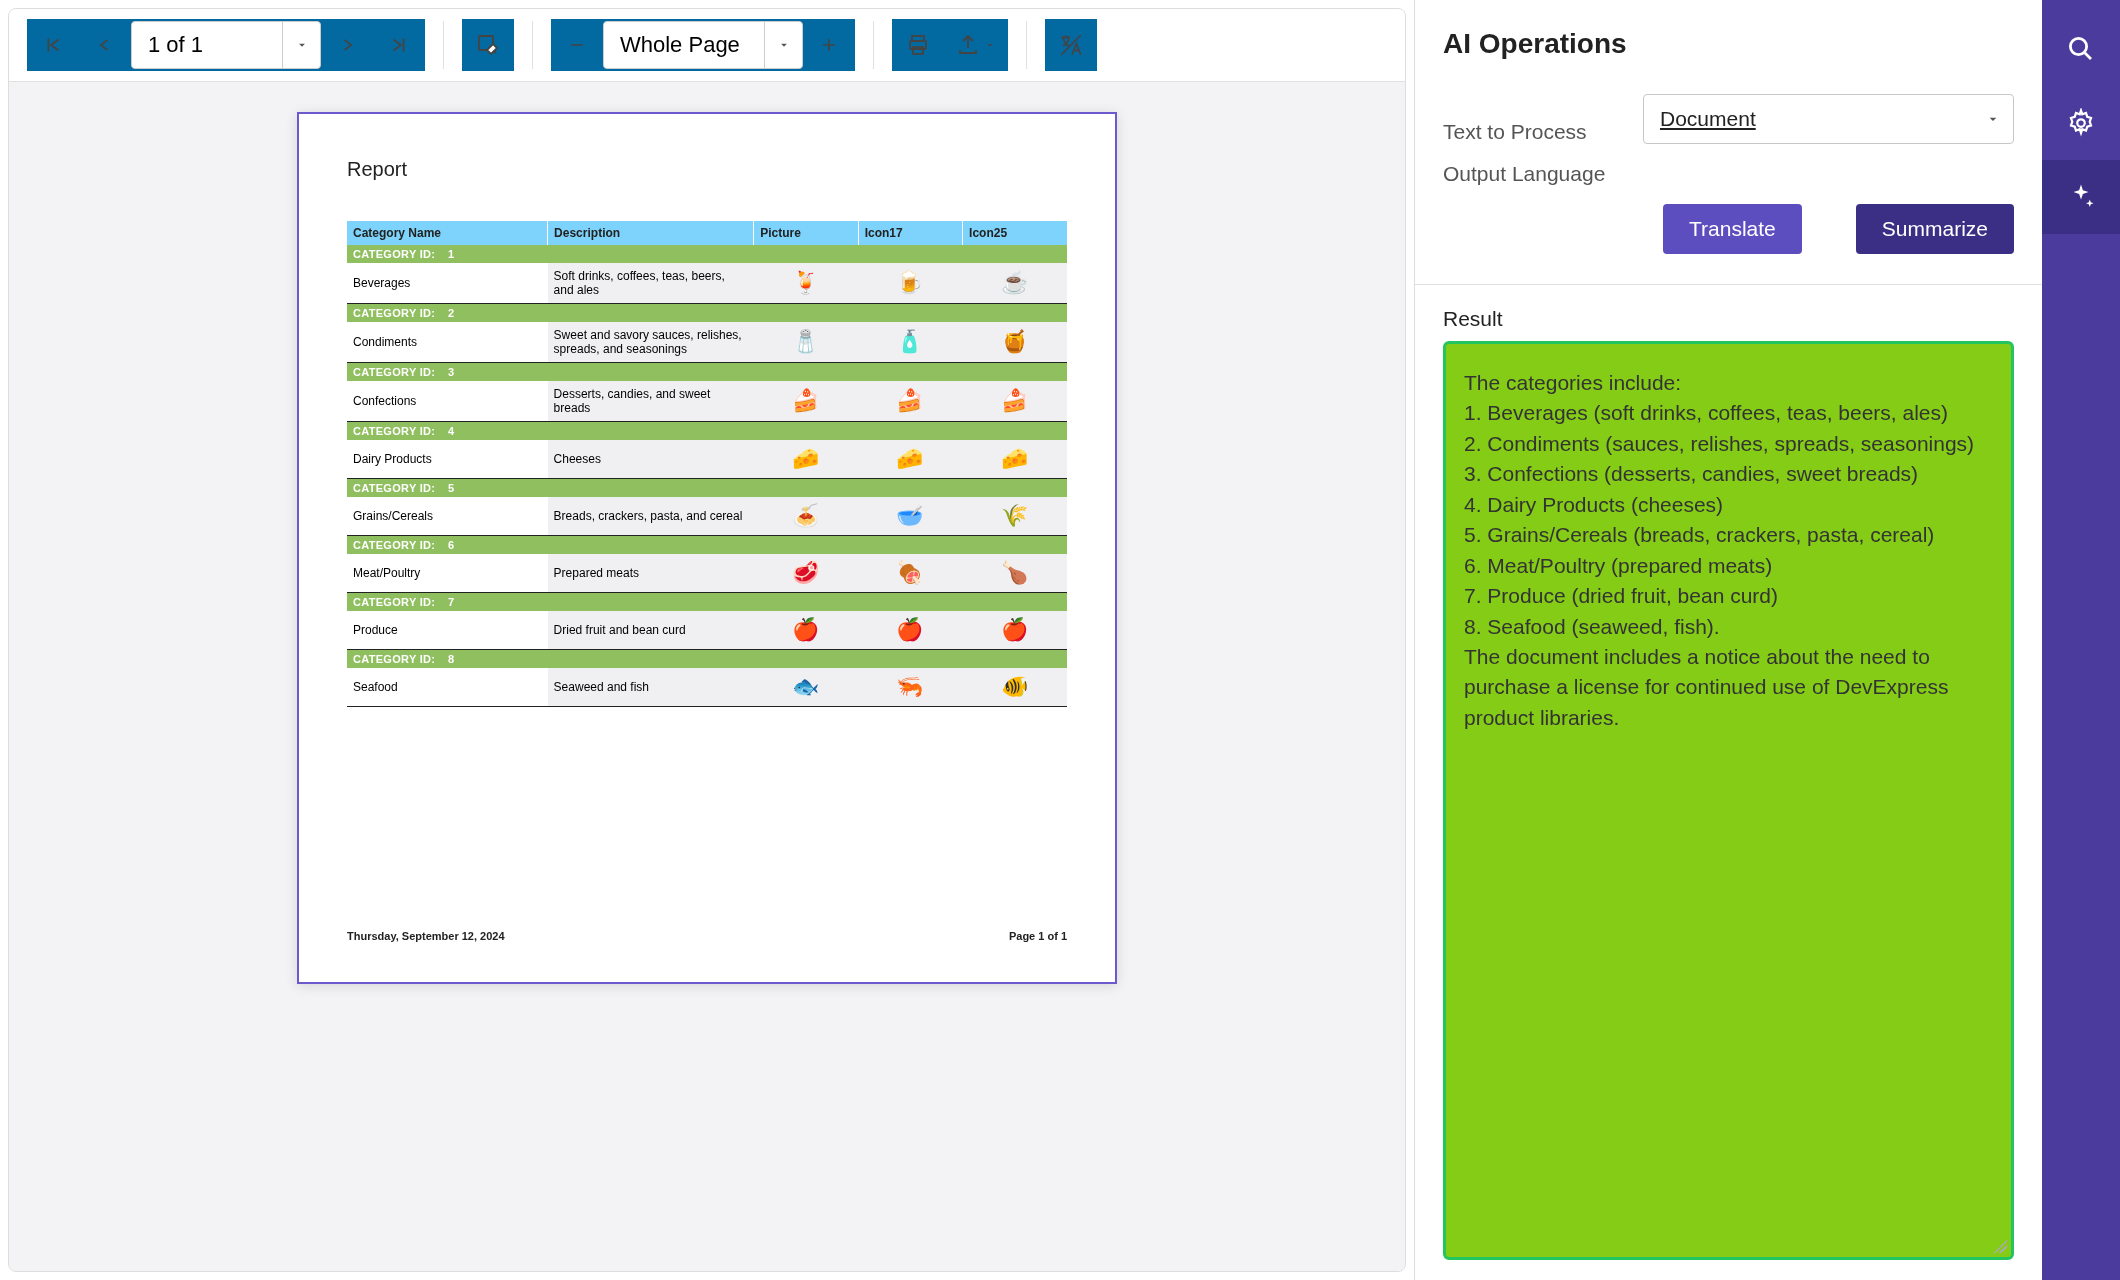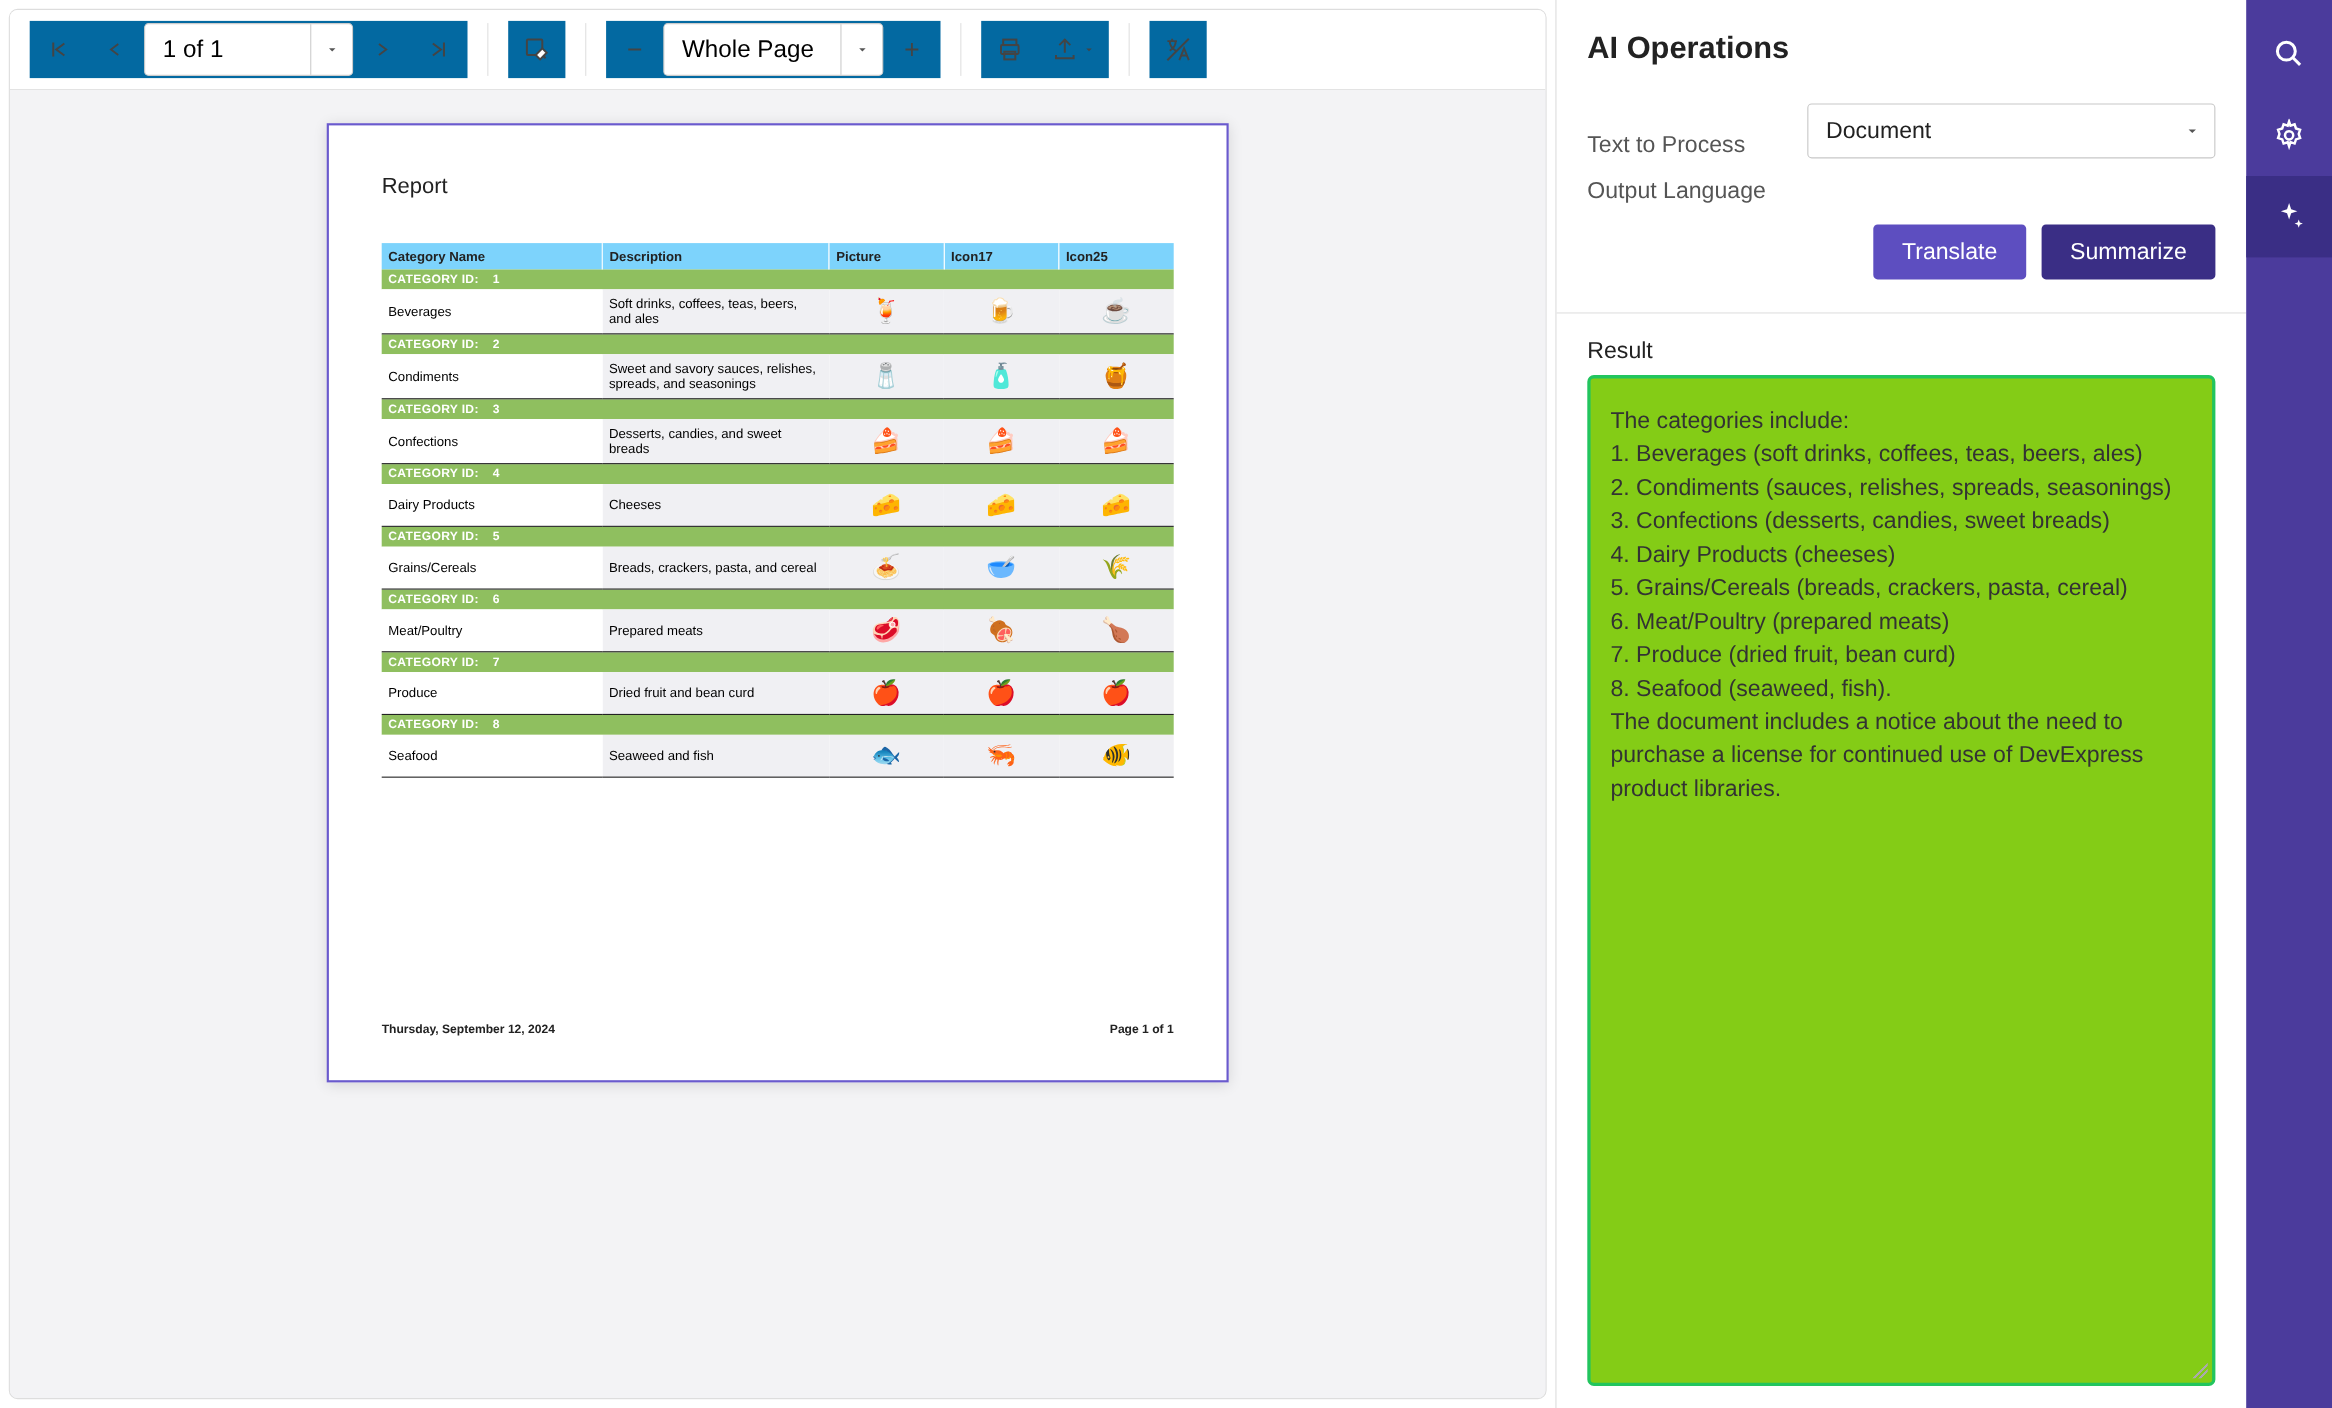--- a/index.html
+++ b/index.html
@@ -31,23 +31,23 @@
   .icon-cell { width: 76px; text-align:center;}
   .food-icon { font-size: 22px; display:inline-block;}
   
   .page-footer { position:absolute; bottom: 40px; left:48px; right:48px; display:flex; justify-content:space-between; font-size:11px; font-weight:700; color:#222;}
   
   
   .ai-panel { width: 628px; background:#fff; border-left:1px solid #ddd; padding: 28px 28px 20px 28px; display:flex; flex-direction:column;}
   .ai-title { font-size: 28px; font-weight:600; color:#222; margin-bottom: 34px;}
   .form-row { display:flex; align-items:flex-end; margin-bottom: 18px;}
   .form-label { width: 200px; font-size: 21px; color:#555;}
-  .form-select { flex:1; height: 50px; border:1px solid #c7c7c7; border-radius:4px; display:flex; align-items:center; justify-content:space-between; padding: 0 12px 0 16px; font-size:21px; cursor:pointer; color:#222;}
+  .form-select { flex:1; height: 50px; border:1px solid #c7c7c7; border-radius:4px; display:flex; align-items:center; justify-content:space-between; padding: 0 12px 0 16px; font-size:21px; cursor:pointer; color:#222;text-decoration:underline;}
   .btn-row { display:flex; justify-content:flex-end; gap: 14px; margin-bottom: 30px;}
-  .btn { height: 50px; padding: 0 26px; border-radius:4px; font-size:21px; cursor:pointer; border:none; display:flex; align-items:center;}
+  .btn { height: 50px; padding: 0 26px; border-radius:4px; font-size:21px; cursor:pointer; border:none; display:flex; align-items:center;margin-left:40px;}
   .btn-translate { background:#5d4ec0; color:#fff;}
   .btn-summarize { background:#3a2e85; color:#fff;}
   .divider { border-top:1px solid #e0e0e0; margin: 0 -28px 22px -28px;}
   .result-label { font-size:21px; color:#222; margin-bottom: 10px;}
   .result-box { flex:1; border:3px solid #22c55e; border-radius:6px; padding: 24px 18px; font-size:21px; color:#333; line-height:1.45; overflow:auto; resize:none; background:#84cc16; position:relative; min-height:500px;}
   .result-box::after { content:""; position:absolute; right:4px; bottom:4px; width:14px; height:14px; background: linear-gradient(135deg, transparent 50%, #aaa 50%, #aaa 60%, transparent 60%, transparent 70%, #aaa 70%, #aaa 80%, transparent 80%);}
   
   
   .rail { width: 78px; background:#4b3b9c; display:flex; flex-direction:column; align-items:center; padding-top: 12px;}
   .rail-btn { width:78px; height:74px; display:flex; align-items:center; justify-content:center; cursor:pointer; color:#fff;}

